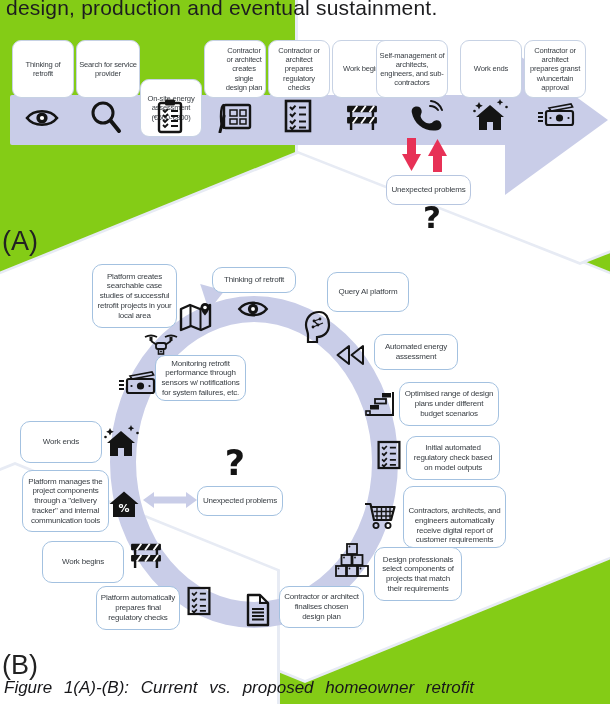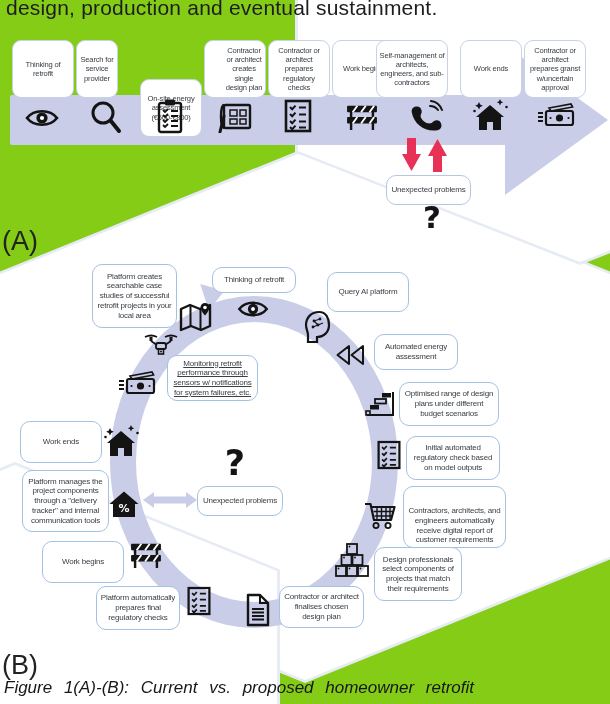--- a/index.html
+++ b/index.html
@@ -59,21 +59,21 @@
     </div>
 
   <div class="introtext">design, production and eventual sustainment.</div>
 
   <div class="band"></div>
   <div class="bandhead"></div>
 
   <div class="bxa" style="left:12px;top:40px;width:62px;height:58px;">
       <span>Thinking of retrofit</span>
     </div>
-  <div class="bxa" style="left:76px;top:40px;width:42px;height:58px;">
+  <div class="bxa" style="left:76px;top:40px;width:64px;height:58px;">
       <span>Search for service provider</span>
     </div>
   <div class="bxa" style="left:140px;top:40px;width:62px;height:58px;margin-top:39px;">
       <span>On-site energy assessment (€600-€800)</span>
     </div>
   <div class="bxa" style="left:204px;top:40px;width:62px;height:58px;padding-left:20px;">
       <span>Contractor or architect creates single design plan</span>
     </div>
   <div class="bxa" style="left:268px;top:40px;width:62px;height:58px;">
       <span>Contractor or architect prepares regulatory checks</span>
@@ -213,21 +213,21 @@
     </div>
   <div class="bx" style="left:42px;top:541px;width:82px;height:42px;">
       <span>Work begins</span>
     </div>
   <div class="bx" style="left:22px;top:470px;width:87px;height:62px;">
       <span>Platform manages the project components through a "delivery tracker" and internal communication tools</span>
     </div>
   <div class="bx" style="left:20px;top:421px;width:82px;height:42px;">
       <span>Work ends</span>
     </div>
-  <div class="bx" style="left:167px;top:355px;width:91px;height:46px;text-decoration:underline;">
+  <div class="bx" style="left:155px;top:355px;width:91px;height:46px;">
       <span>Monitoring retrofit performance through sensors w/ notifications for system failures, etc.</span>
     </div>
   <div class="bx" style="left:92px;top:264px;width:85px;height:64px;">
       <span>Platform creates searchable case studies of successful retrofit projects in your local area</span>
     </div>
 
   <div class="ic" style="left:236px;top:298px;">
     <svg width="34" height="22" viewBox="0 0 36 24">
         <path d="M3 12 C10 3 26 3 33 12 C26 21 10 21 3 12 Z" fill="none" stroke="#141414" stroke-width="2.6"></path>
         <circle cx="18" cy="12" r="5.6" fill="#141414"></circle>

